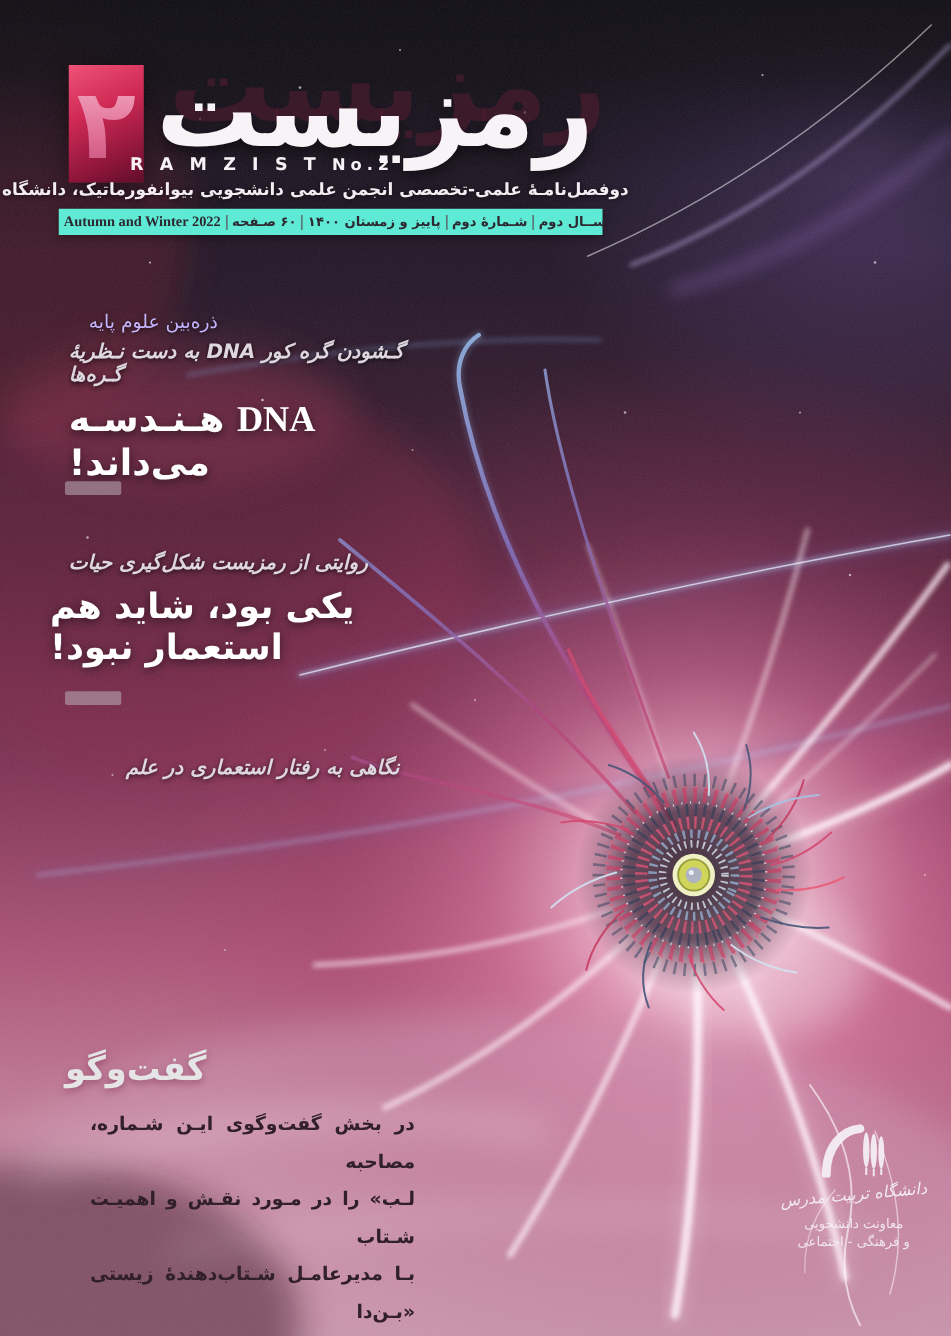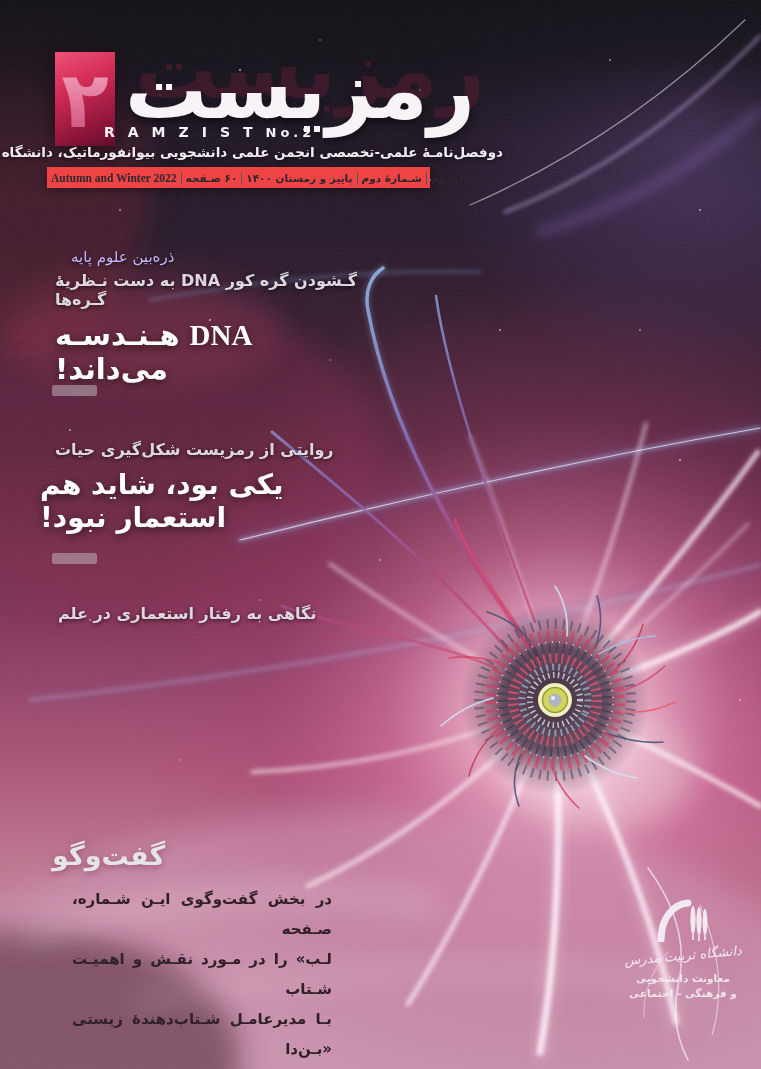--- a/index.html
+++ b/index.html
@@ -32,63 +32,63 @@
     display:flex;align-items:baseline;color:#f6f2f6;
   }
   .logo-en{font-size:14px;font-weight:bold;letter-spacing:13px;}
   .issue-en{font-size:13px;font-weight:bold;letter-spacing:4px;}
   .tagline{
     position:absolute;left:43px;top:144px;width:460px;z-index:3;
     direction:rtl;text-align:center;color:#f3edf3;font-weight:bold;
     font-size:13.5px;white-space:nowrap;text-shadow:0 1px 4px rgba(0,0,0,.6);
   }
   .infobar{
-    position:absolute;left:47px;top:167px;width:383px;height:21px;z-index:3;
-    background:#ef4444;display:flex;align-items:center;
+    position:absolute;left:47px;top:167px;width:435px;height:21px;z-index:3;
+    background:#5eead4;display:flex;align-items:center;
     font-size:10.5px;font-weight:bold;color:#2d2731;
     box-shadow:0 2px 8px rgba(0,0,0,.35);
     justify-content:space-between;
   }
   .infobar .item{flex:1;text-align:center;direction:rtl;white-space:nowrap;padding:0 4px;}
   .infobar .item.en{flex:1.5;direction:ltr;font-family:"Liberation Serif",serif;font-size:11.5px;}
   .infobar .sep{width:1px;height:12px;background:#5a5260;flex:none;}
   
   .article{position:absolute;z-index:3;direction:rtl;text-align:left;color:#fff;}
   .article .kicker{font-size:15px;color:#c4b5fd;padding-left:16px;margin:0 0 5px 0;
     text-shadow:0 1px 4px rgba(0,0,0,.7);}
   .article .sub{font-size:16px;font-weight:bold;color:#ded7df;margin:0 0 9px 0;
-    text-shadow:0 1px 4px rgba(0,0,0,.7);}
+    text-shadow:0 1px 4px rgba(0,0,0,.7);font-style:italic;}
   .article h2{margin:0;font-size:29px;font-weight:bold;letter-spacing:0;
     text-shadow:0 2px 8px rgba(0,0,0,.55);}
   .article h2 .latin{font-family:"Liberation Serif",serif;margin-left:10px;}
   .a1{left:55px;top:248px;width:312px;}
   .a2{left:40px;top:440px;width:340px;}
   .a2 .sub{padding-left:15px;}
   .a2 h2{font-size:28px;}
   .a3{left:52px;top:604px;width:310px;}
-  .a3 .sub{padding-left:6px;}
+  .a3 .sub{padding-left:6px;text-align:center;}
   .a3 h2{font-size:28px;}
   .dash{position:absolute;left:52px;width:45px;height:11px;z-index:3;
     background:rgba(188,175,185,.55);border-radius:2px;}
   .d1{top:385px;}
   .d2{top:553px;}
   
   .interview{position:absolute;left:52px;top:840px;width:280px;z-index:3;direction:rtl;text-align:left;}
   .interview h2{margin:0 0 13px 0;font-size:27px;font-weight:bold;color:#e5e5e5;
     text-shadow:0 2px 6px rgba(120,40,80,.5);}
   .interview p{margin:0 0 0 6px;width:260px;font-size:15px;font-weight:bold;
     line-height:30px;color:#31202a;}
   .interview p span{display:block;text-align:justify;text-align-last:justify;-moz-text-align-last:justify;}
   
   .publisher{position:absolute;left:616px;top:898px;width:134px;z-index:3;
     text-align:center;color:#f5eef5;}
   .publisher svg{display:block;margin:0 auto 6px auto;opacity:.95;}
   .uni-name{font-family:"DejaVu Serif",serif;font-style:italic;font-size:13px;
     transform:rotate(-5deg);margin-bottom:8px;opacity:.95;white-space:nowrap;}
-  .dept{font-size:10.5px;line-height:15px;font-weight:bold;opacity:.9;direction:rtl;}
+  .dept{font-size:10.5px;line-height:15px;font-weight:normal;opacity:.9;direction:rtl;}
 </style>
 </head>
 <body>
 
 <div class="cover">
 
   <svg class="bg-art" width="761" height="1069" viewBox="0 0 761 1069" aria-hidden="true">
     <defs>
       <linearGradient id="bgBase" x1="0" y1="0" x2="0" y2="1">
         <stop offset="0" stop-color="#0e0a14"></stop>
@@ -302,21 +302,21 @@
 
   <div class="dash d2"></div>
 
   <section class="article a3">
     <div class="sub">نگاهی به رفتار استعماری در علم</div>
   </section>
 
   <section class="interview">
     <h2>گفت‌وگو</h2>
     <p>
-      <span>در بخش گفت‌وگوی ایـن شـماره، صـفحه</span>
+      <span>در بخش گفت‌وگوی ایـن شـماره، مصاحبه</span>
       <span>لـب» را در مـورد نقـش و اهمیـت شـتاب</span>
       <span>بـا مدیرعامـل شـتاب‌دهندهٔ زیستی «بـن‌دا</span>
       <span>دهنده‌ها در تـوسـعهٔ عـلـم و تـــجارت</span>
     </p>
   </section>
 
   <footer class="publisher">
     <svg width="56" height="44" viewBox="0 0 56 44" aria-hidden="true">
       <path d="M6,42 C6,18 20,6 33,5" fill="none" stroke="#f5eef5" stroke-width="7" stroke-linecap="round"></path>
       <ellipse cx="38" cy="22" rx="2.6" ry="14" fill="#f5eef5"></ellipse>

